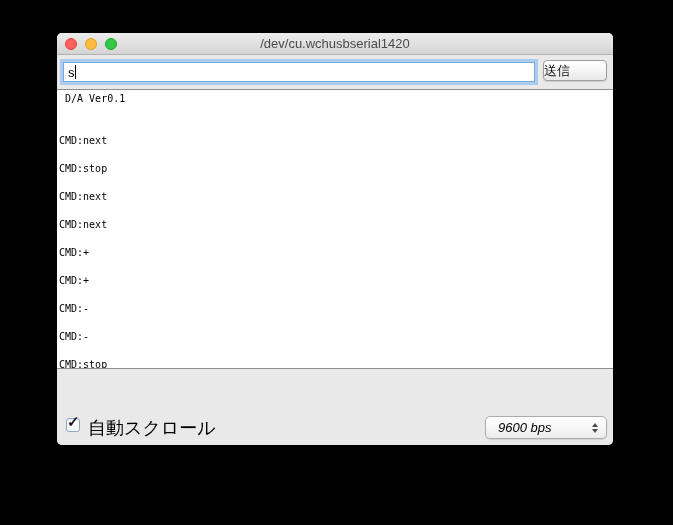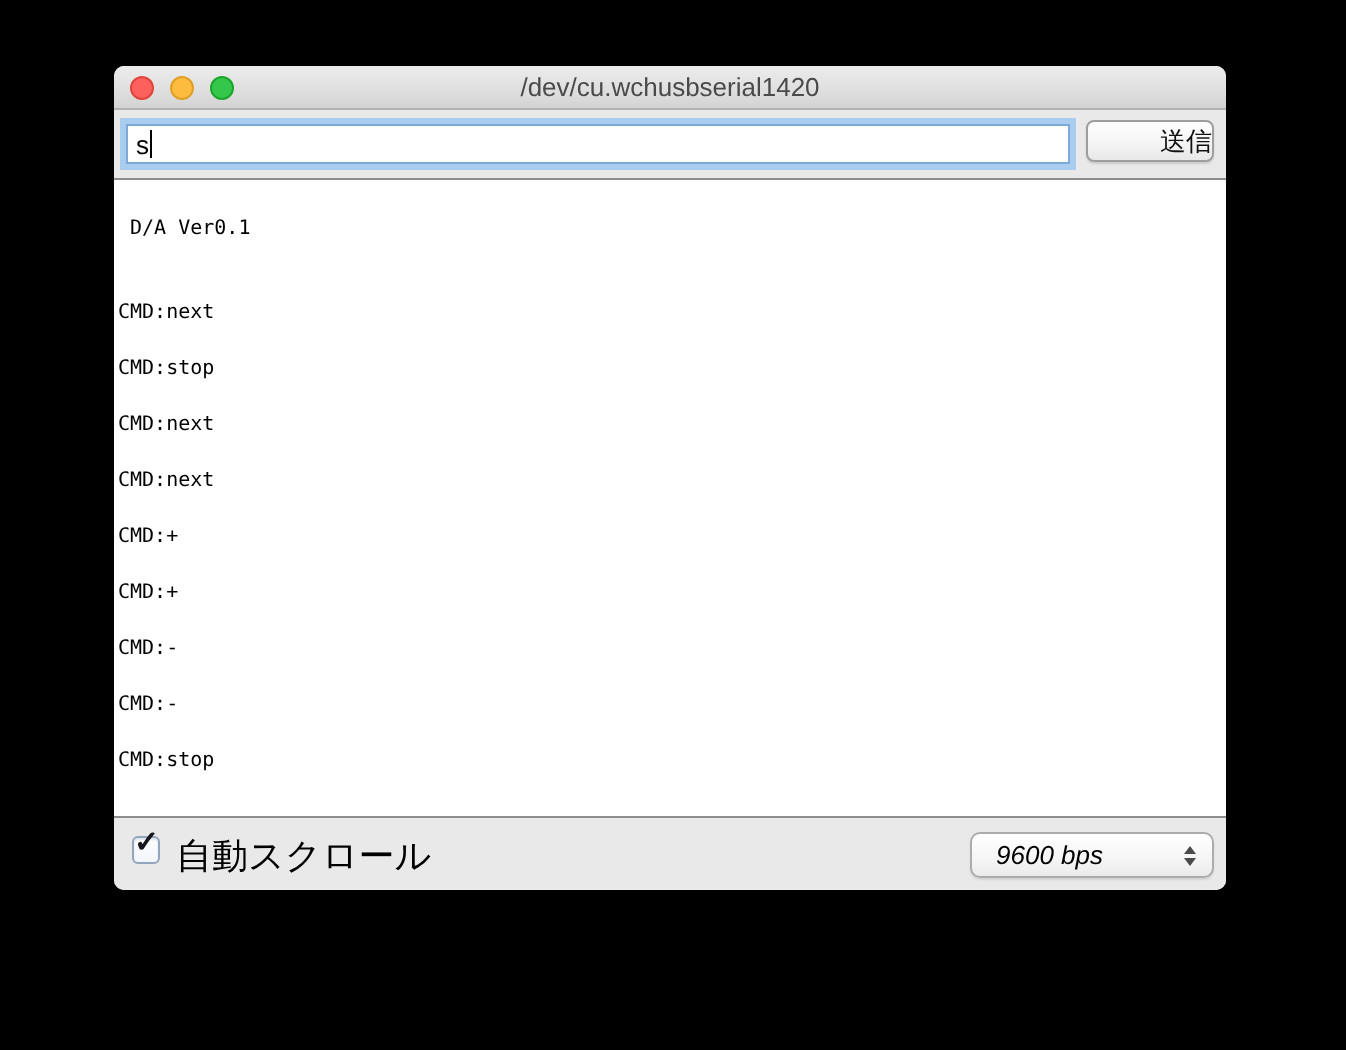--- a/index.html
+++ b/index.html
@@ -78,34 +78,34 @@
   .send-btn {
     position: absolute;
     left: 486px; top: 5px;
     width: 64px; height: 21px;
     border: 1px solid #9e9e9e;
     border-radius: 4px;
     background: linear-gradient(180deg, #ffffff 0%, #f4f4f4 55%, #e8e8e8 100%);
     box-shadow: 0 1px 1px rgba(0,0,0,0.12);
     font-size: 13px;
     color: #111;
-    text-align: right;
+    text-align: left;
     line-height: 19px;
     cursor: default;
   }
 
   
   .terminal {
     position: absolute;
     left: 0; top: 56px;
-    width: 556px; height: 320px;
+    width: 556px; height: 280px;
     background: #fff;
     border-top: 1px solid #8e8e8e;
     border-bottom: 1px solid #8e8e8e;
-    padding: 18px 2px 0 2px;
+    padding: 2px 2px 0 2px;
     overflow: hidden;
     font-family: "DejaVu Sans Mono", monospace;
     font-size: 10px;
     color: #000;
   }
   .term-line {
     height: 14px;
     line-height: 14px;
     white-space: pre;
   }

